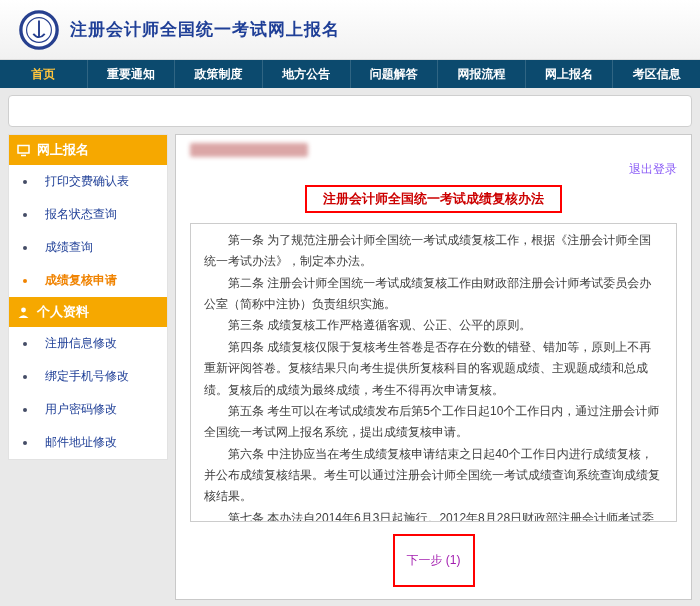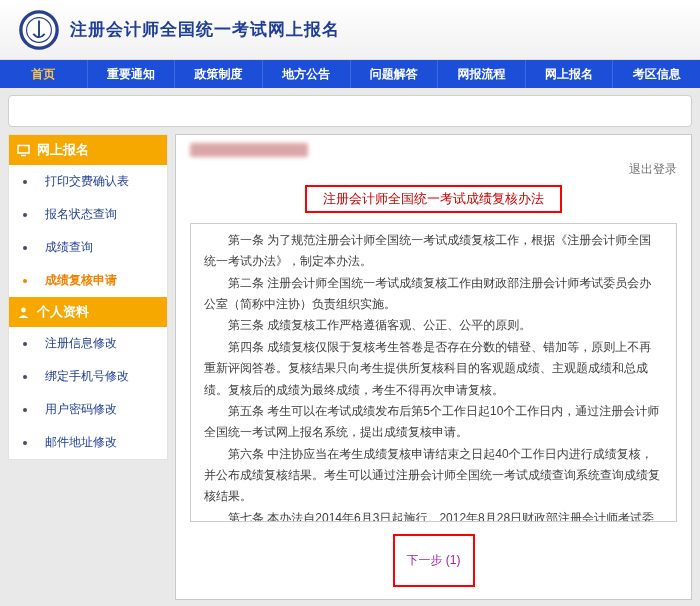--- a/index.html
+++ b/index.html
@@ -18,21 +18,21 @@
     border-bottom:1px solid #dddddd;
     display:flex; align-items:center;
     padding-left:18px; gap:10px;
   }
   .logo { width:42px; height:42px; flex:0 0 auto; }
   .site-title {
     font-size:17px; font-weight:bold; color:#1f3f97; letter-spacing:1px;
   }
 
   
-  .nav { height:28px; background:#1d4ed8; display:flex; }
+  .nav { height:28px; background:#0c4a6e; display:flex; }
   .nav-item {
     flex:1; display:flex; align-items:center; justify-content:center;
     color:#ffffff; font-size:12px; font-weight:bold; cursor:pointer;
     border-right:1px solid rgba(255,255,255,0.15);
   }
   .nav-item:last-child { border-right:none; }
   .nav-item.active { color:#ffc53d; }
 
   
   .banner {
@@ -68,28 +68,28 @@
     background:#ffffff; border:1px solid #c9c9c9;
     padding:8px 14px 12px;
     display:flex; flex-direction:column;
   }
   .redacted-row { height:16px; }
   .redacted {
     display:inline-block; width:118px; height:14px;
     background:#dba6a6; border-radius:2px; filter:blur(2px);
   }
   .logout-row { text-align:right; height:18px; }
-  .logout { color:#737373; font-size:12px; text-decoration:none; cursor:pointer; }
+  .logout { color:#8b5cf6; font-size:12px; text-decoration:none; cursor:pointer; }
 
   .doc-title-wrap { text-align:center; margin:8px 0 10px; }
   .doc-title {
     display:inline-block;
     border:2px solid #ff0000;
     padding:3px 16px;
-    color:#cc0000; font-size:13px; font-weight:normal;
+    color:#cc0000; font-size:13px; font-weight:bold;
   }
 
   .doc-body {
     flex:1;
     border:1px solid #cccccc;
     padding:6px 13px;
     font-size:12px; color:#404040; line-height:1.78;
     overflow:hidden;
   }
   .doc-body p { text-indent:2em; }

